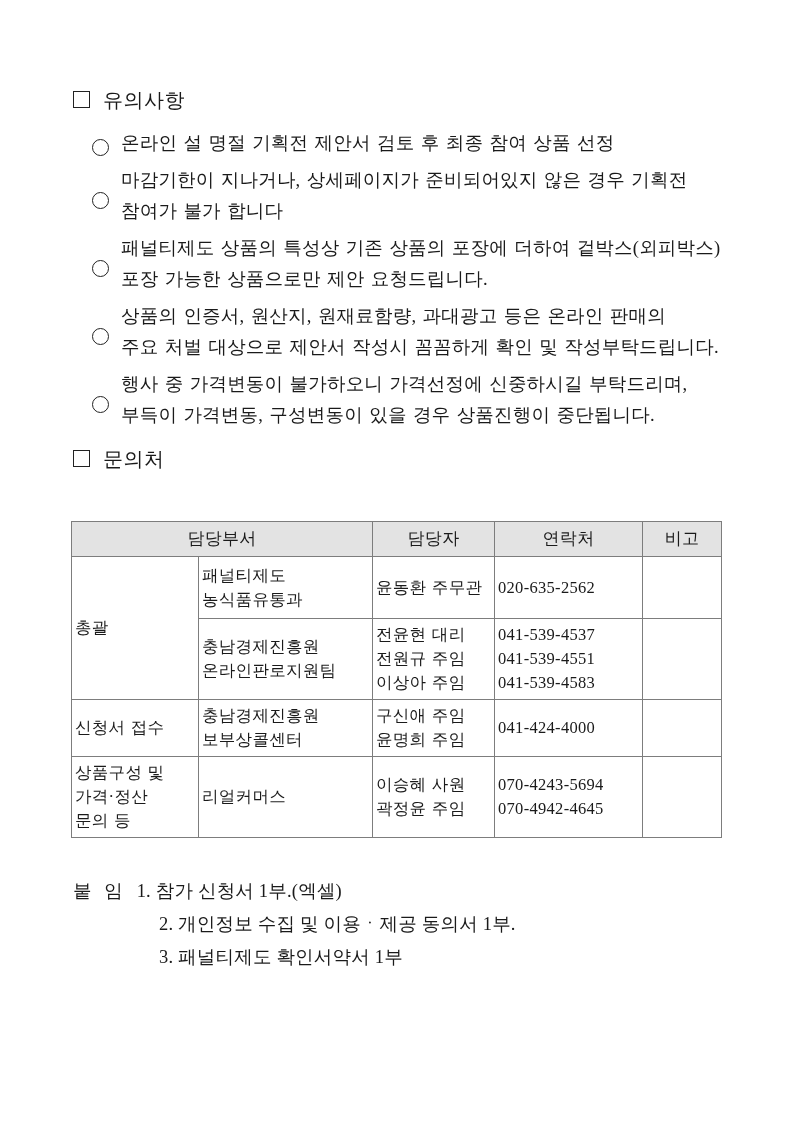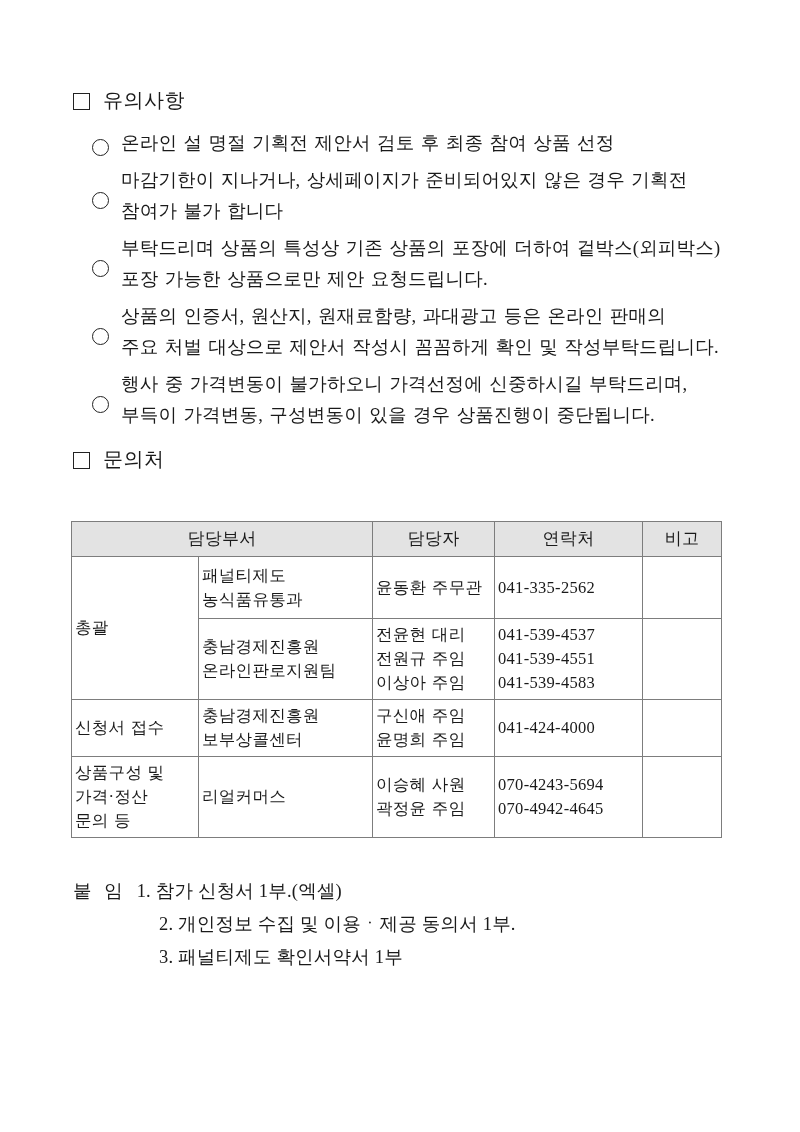--- a/index.html
+++ b/index.html
@@ -22,21 +22,21 @@
     width: 800px;
     height: 1132px;
     box-sizing: border-box;
     padding: 0;
   }
 
   
   .section-heading {
     position: absolute;
     display: flex;
-    align-items: center;
+    align-items: flex-start;
     font-size: 20px;
     letter-spacing: 0.5px;
     white-space: nowrap;
   }
   .section-heading .marker {
     display: inline-block;
     width: 15px;
     height: 15px;
     border: 1.6px solid #222;
     margin-right: 13px;
@@ -174,21 +174,21 @@
       <span class="bullet-marker"></span>
       <div class="bullet-body">
         <span class="line">마감기한이 지나거나, 상세페이지가 준비되어있지 않은 경우 기획전</span>
         <span class="line">참여가 불가 합니다</span>
       </div>
     </div>
 
     <div class="bullet-item">
       <span class="bullet-marker"></span>
       <div class="bullet-body">
-        <span class="line">부탁드리며 상품의 특성상 기존 상품의 포장에 더하여 겉박스(외피박스)</span>
+        <span class="line">패널티제도 상품의 특성상 기존 상품의 포장에 더하여 겉박스(외피박스)</span>
         <span class="line">포장 가능한 상품으로만 제안 요청드립니다.</span>
       </div>
     </div>
 
     <div class="bullet-item">
       <span class="bullet-marker"></span>
       <div class="bullet-body">
         <span class="line">상품의 인증서, 원산지, 원재료함량, 과대광고 등은 온라인 판매의</span>
         <span class="line">주요 처벌 대상으로 제안서 작성시 꼼꼼하게 확인 및 작성부탁드립니다.</span>
       </div>
@@ -231,21 +231,21 @@
         <tr style="height:62px;">
           <td rowspan="2">총괄</td>
           <td>
             <span class="ln">패널티제도</span>
             <span class="ln">농식품유통과</span>
           </td>
           <td>
             <span class="ln">윤동환 주무관</span>
           </td>
           <td class="num">
-            <span class="ln">041-335-2562</span>
+            <span class="ln">020-635-2562</span>
           </td>
           <td></td>
         </tr>
 
         <tr style="height:72px;">
           <td>
             <span class="ln">충남경제진흥원</span>
             <span class="ln">온라인판로지원팀</span>
           </td>
           <td>

